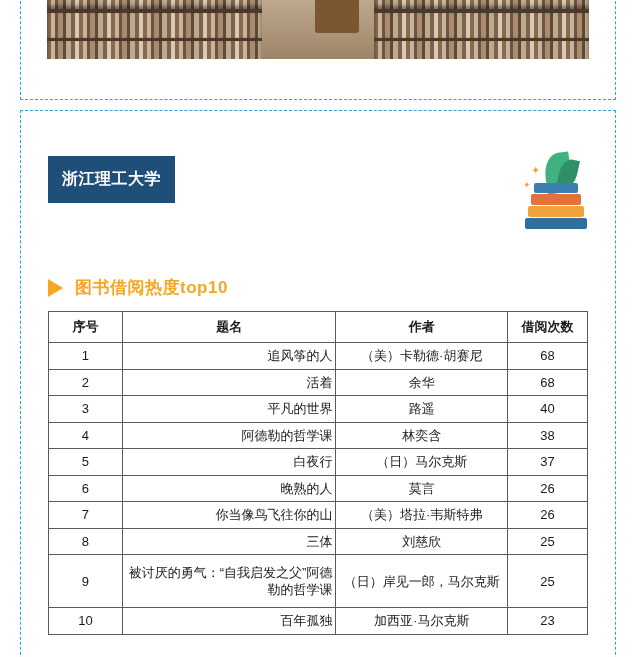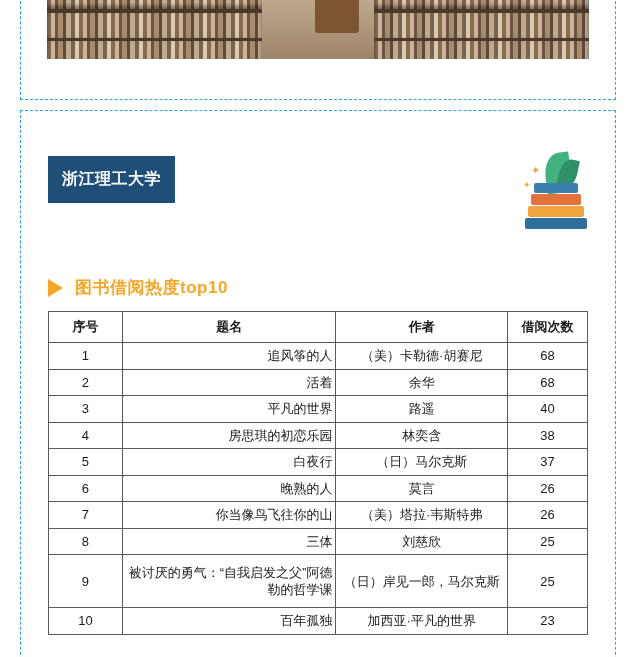--- a/index.html
+++ b/index.html
@@ -305,21 +305,21 @@
           <td>68</td>
         </tr>
         <tr>
           <td>3</td>
           <td class="title-cell">平凡的世界</td>
           <td>路遥</td>
           <td>40</td>
         </tr>
         <tr>
           <td>4</td>
-          <td class="title-cell">房思琪的初恋乐园</td>
+          <td class="title-cell">阿德勒的哲学课</td>
           <td>林奕含</td>
           <td>38</td>
         </tr>
         <tr>
           <td>5</td>
           <td class="title-cell">白夜行</td>
           <td>（日）马尔克斯</td>
           <td>37</td>
         </tr>
         <tr>
@@ -342,20 +342,20 @@
         </tr>
         <tr class="row-tall">
           <td>9</td>
           <td class="title-cell">被讨厌的勇气：“自我启发之父”阿德勒的哲学课</td>
           <td>（日）岸见一郎，马尔克斯</td>
           <td>25</td>
         </tr>
         <tr>
           <td>10</td>
           <td class="title-cell">百年孤独</td>
-          <td>加西亚·平凡的世界</td>
+          <td>加西亚·马尔克斯</td>
           <td>23</td>
         </tr>
       </tbody>
     </table>
 
   </div>
 </div>
 
 </body></html>

